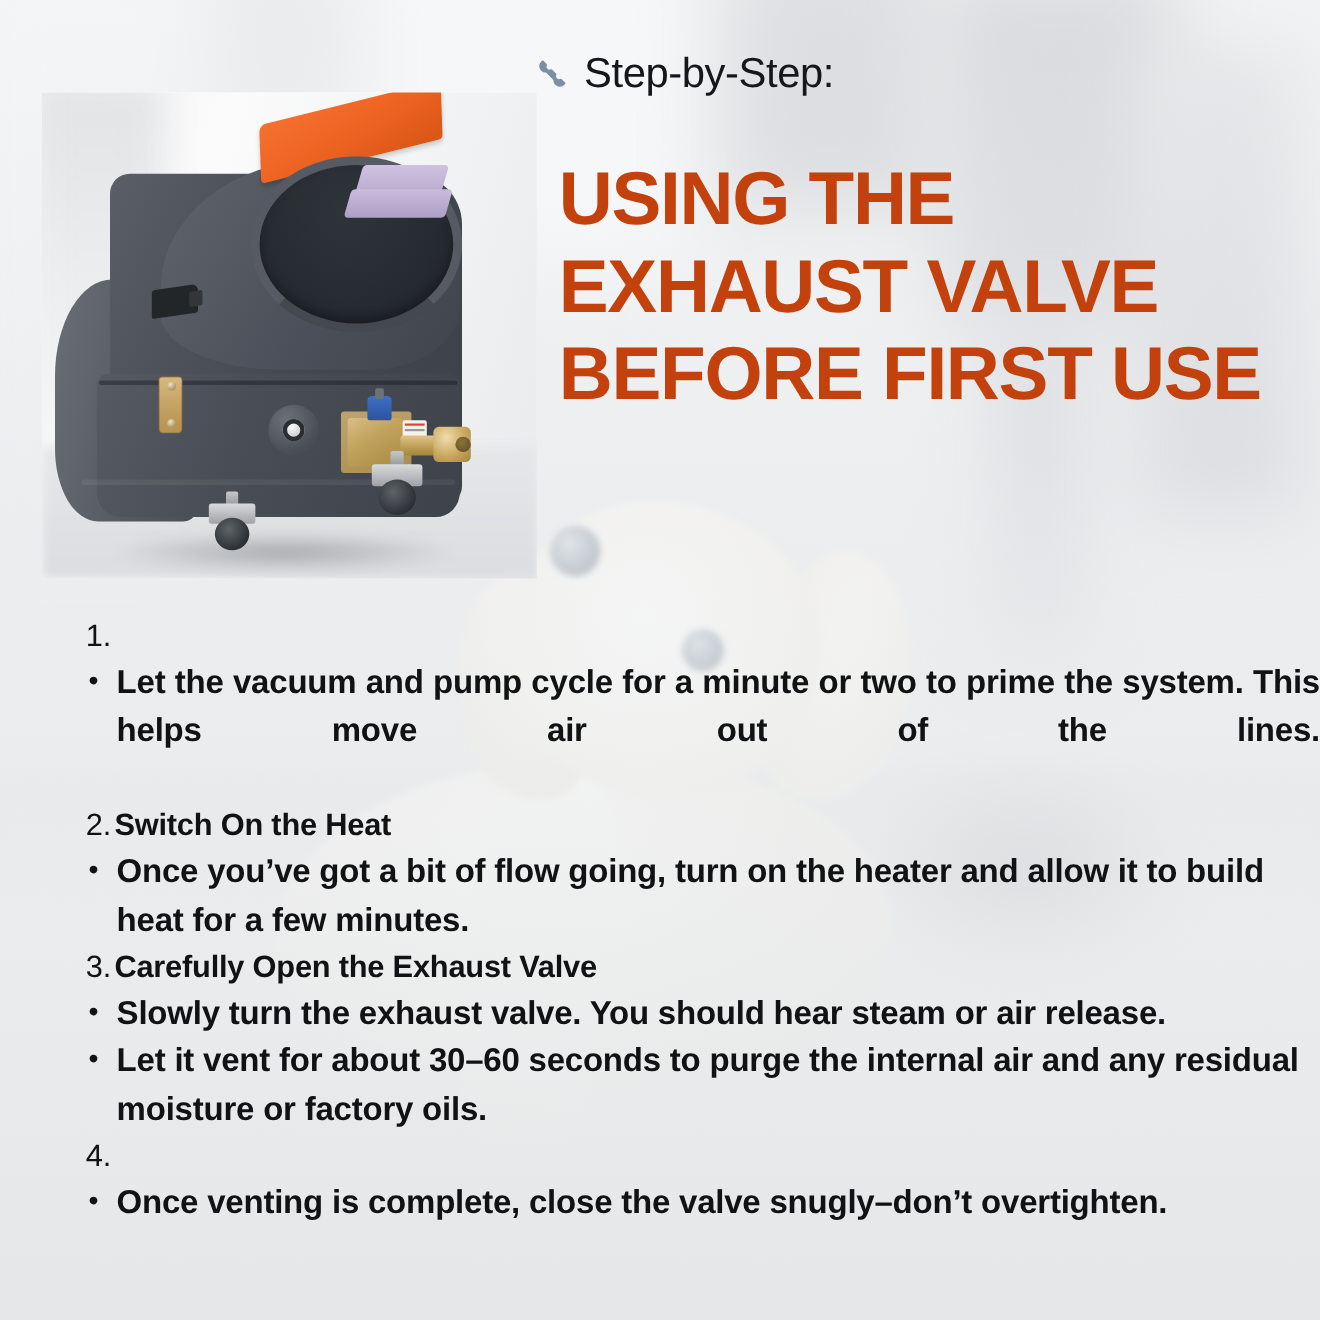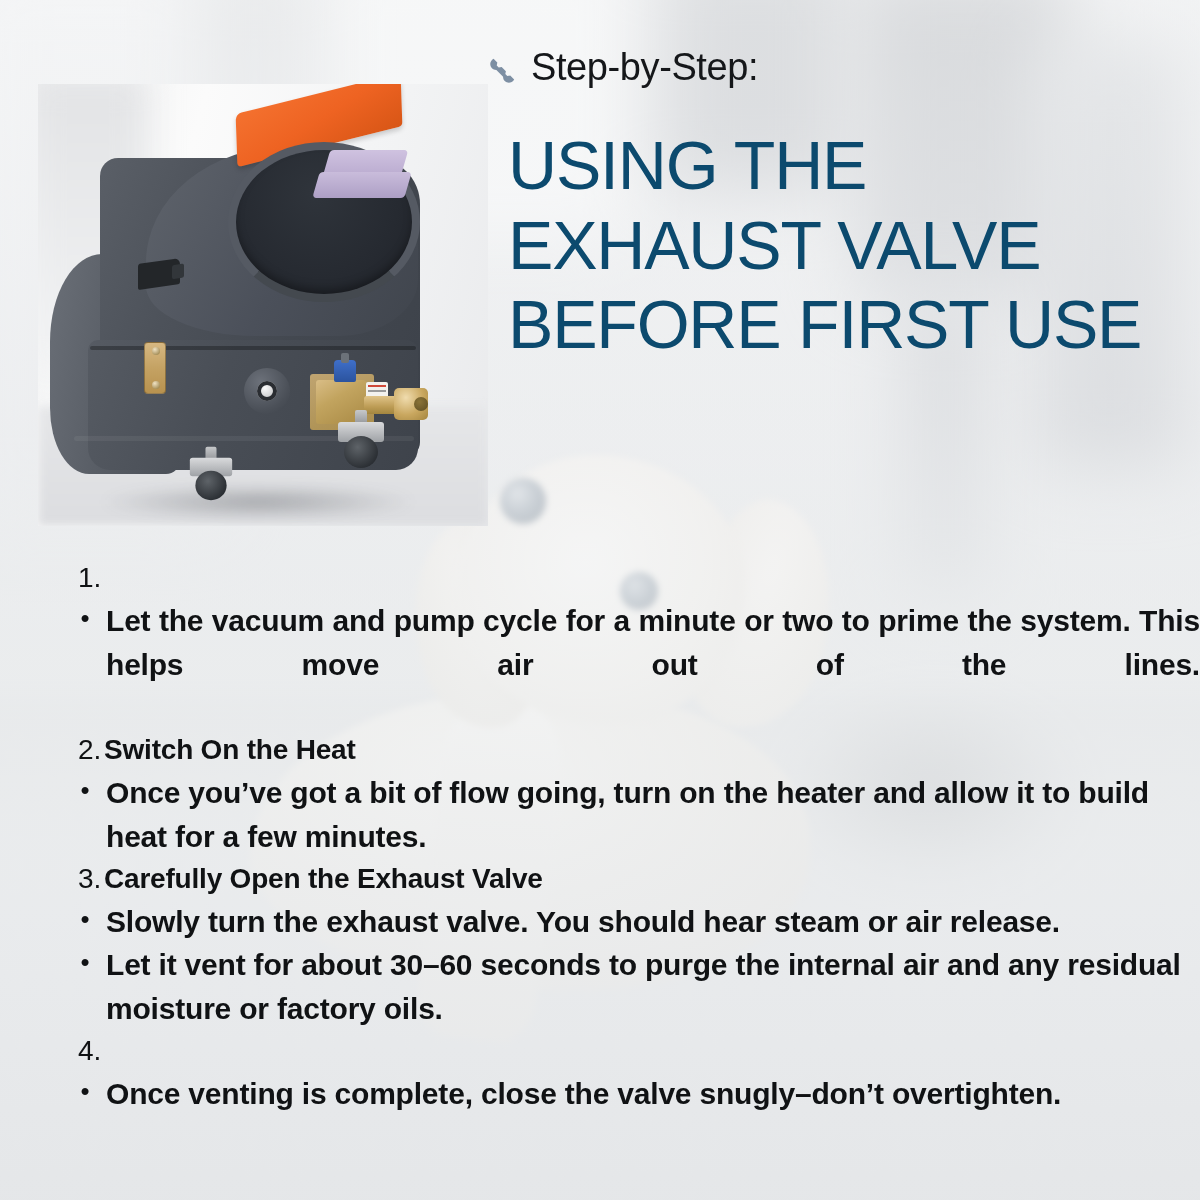--- a/index.html
+++ b/index.html
@@ -312,31 +312,31 @@
     position:absolute; left:60px; top:400px; width:320px; height:36px;
     background:radial-gradient(ellipse at 50% 50%, rgba(60,64,70,.35), rgba(60,64,70,0) 70%);
     border-radius:50%; filter:blur(6px);
   }
 
   
   #content{ position:absolute; inset:0; }
 
   #eyebrow{
     position:absolute; left:487px; top:48px;
-    display:flex; align-items:flex-end; gap:10px;
+    display:flex; align-items:flex-start; gap:10px;
   }
   #eyebrow .wrench{ width:34px; height:34px; display:block; }
   #eyebrow .eyebrow-text{
     font-size:38px; color:#15171a; letter-spacing:-.4px; line-height:1;
   }
 
   #title{
-    position:absolute; left:508px; top:126px; width:680px;
-    font-size:68px; font-weight:400; line-height:1.17;
-    color:#0c4a6e; letter-spacing:-1.2px;
+    position:absolute; left:508px; top:142px; width:680px;
+    font-size:68px; font-weight:700; line-height:1.17;
+    color:#c2410c; letter-spacing:-1.2px;
   }
 
   #steps{
     position:absolute; left:64px; top:558px; width:1136px;
   }
   .step-head{
     display:flex; align-items:baseline;
     font-size:28px; font-weight:700; color:#101214;
     letter-spacing:-.2px; line-height:1.46;
   }

